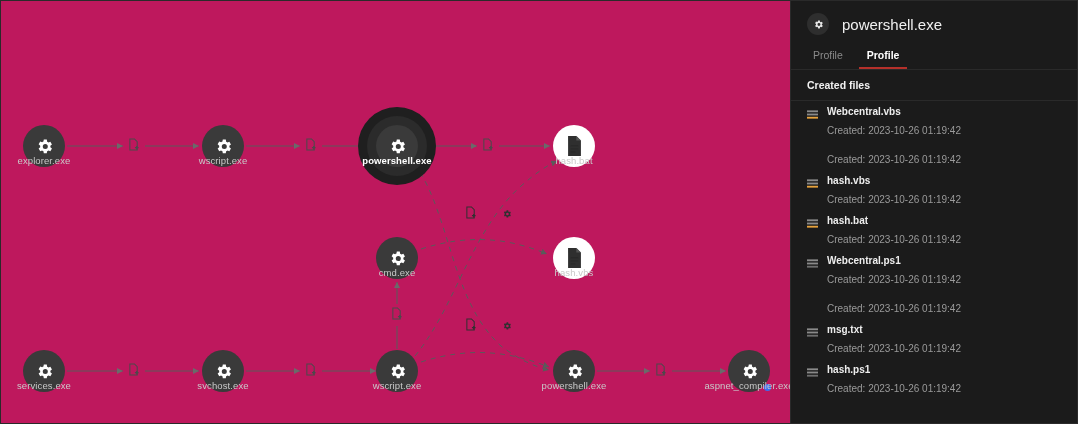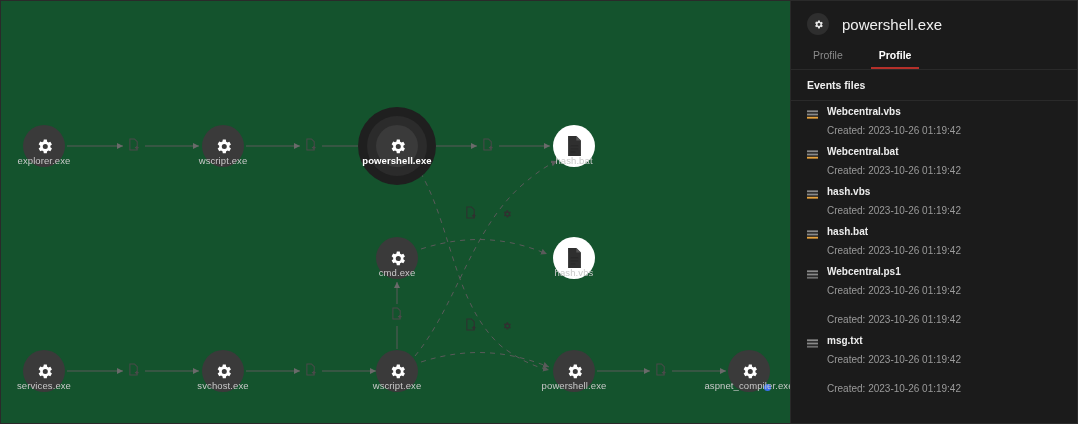--- a/index.html
+++ b/index.html
@@ -7,21 +7,21 @@
     width: 1078px; height: 424px;
     background: #0d0d0d; overflow: hidden;
     font-family: "Liberation Sans", sans-serif;
   }
   #app { position: relative; width: 1078px; height: 424px; display: flex; }
 
   
   #graph {
     position: relative;
     width: 790px; height: 424px;
-    background: #14532d;
+    background: #be185d;
     border-top: 1px solid #2a2a2a;
     border-bottom: 1px solid #2a2a2a;
     border-left: 1px solid #2a2a2a;
     overflow: hidden;
   }
   #edge-layer { position: absolute; inset: 0; width: 790px; height: 424px; }
 
   .node { position: absolute; transform: translate(-50%, -50%); }
   .node-disc {
     width: 42px; height: 42px; border-radius: 50%;
@@ -68,21 +68,21 @@
     padding: 12px 16px 10px 16px;
   }
   .head-icon {
     width: 22px; height: 22px; border-radius: 50%;
     background: #2e2e2e;
     display: flex; align-items: center; justify-content: center;
     flex: 0 0 auto;
   }
   .head-title { font-size: 15px; color: #f0f0f0; }
 
-  .tabs { display: flex; gap: 20px; padding: 0 14px; }
+  .tabs { display: flex; gap: 8px; padding: 0 14px; }
   .tab {
     font-size: 10.5px; padding: 4px 8px 6px 8px;
     color: #8b8b8b; border-bottom: 2px solid transparent;
   }
   .tab.active { color: #ffffff; font-weight: bold; border-bottom-color: #b5302a; }
 
   .section-head {
     font-size: 10.5px; font-weight: bold; color: #f2f2f2;
     padding: 9px 16px;
     border-top: 1px solid #2a2a2a;
@@ -299,63 +299,55 @@
         </svg>
       </span>
       <span class="head-title">powershell.exe</span>
     </div>
 
     <div class="tabs" id="tab-host">
         <div class="tab">Profile</div>
         <div class="tab active">Profile</div>
       </div>
 
-    <div class="section-head">Events files</div>
+    <div class="section-head">Created files</div>
 
     <div class="file-list" id="file-host">
         <div class="file-row">
           <div class="file-name-line">
             <span class="file-icon"><svg viewBox="0 0 12 12" width="11" height="11">
                 <rect x="0" y="1.5" width="12" height="2" fill="#8a8a8a"></rect>
                 <rect x="0" y="5" width="12" height="2" fill="#8a8a8a"></rect>
                 <rect x="0" y="8.5" width="12" height="2" fill="#e8a33d"></rect>
               </svg></span>
             <span class="file-name">Webcentral.vbs</span>
           </div>
           <div class="file-meta">Created: 2023-10-26 01:19:42</div>
         </div>
         <div class="file-row">
+          <div class="file-meta">Created: 2023-10-26 01:19:42</div>
+        </div>
+        <div class="file-row">
           <div class="file-name-line">
             <span class="file-icon"><svg viewBox="0 0 12 12" width="11" height="11">
                 <rect x="0" y="1.5" width="12" height="2" fill="#8a8a8a"></rect>
                 <rect x="0" y="5" width="12" height="2" fill="#8a8a8a"></rect>
                 <rect x="0" y="8.5" width="12" height="2" fill="#e8a33d"></rect>
               </svg></span>
-            <span class="file-name">Webcentral.bat</span>
+            <span class="file-name">hash.vbs</span>
           </div>
           <div class="file-meta">Created: 2023-10-26 01:19:42</div>
         </div>
         <div class="file-row">
           <div class="file-name-line">
             <span class="file-icon"><svg viewBox="0 0 12 12" width="11" height="11">
                 <rect x="0" y="1.5" width="12" height="2" fill="#8a8a8a"></rect>
                 <rect x="0" y="5" width="12" height="2" fill="#8a8a8a"></rect>
                 <rect x="0" y="8.5" width="12" height="2" fill="#e8a33d"></rect>
               </svg></span>
-            <span class="file-name">hash.vbs</span>
-          </div>
-          <div class="file-meta">Created: 2023-10-26 01:19:42</div>
-        </div>
-        <div class="file-row">
-          <div class="file-name-line">
-            <span class="file-icon"><svg viewBox="0 0 12 12" width="11" height="11">
-                <rect x="0" y="1.5" width="12" height="2" fill="#8a8a8a"></rect>
-                <rect x="0" y="5" width="12" height="2" fill="#8a8a8a"></rect>
-                <rect x="0" y="8.5" width="12" height="2" fill="#e8a33d"></rect>
-              </svg></span>
             <span class="file-name">hash.bat</span>
           </div>
           <div class="file-meta">Created: 2023-10-26 01:19:42</div>
         </div>
         <div class="file-row">
           <div class="file-name-line">
             <span class="file-icon"><svg viewBox="0 0 12 12" width="11" height="11">
                 <rect x="0" y="1.5" width="12" height="2" fill="#8a8a8a"></rect>
                 <rect x="0" y="5" width="12" height="2" fill="#8a8a8a"></rect>
                 <rect x="0" y="8.5" width="12" height="2" fill="#6e6e6e"></rect>
@@ -372,17 +364,25 @@
             <span class="file-icon"><svg viewBox="0 0 12 12" width="11" height="11">
                 <rect x="0" y="1.5" width="12" height="2" fill="#8a8a8a"></rect>
                 <rect x="0" y="5" width="12" height="2" fill="#8a8a8a"></rect>
                 <rect x="0" y="8.5" width="12" height="2" fill="#6e6e6e"></rect>
               </svg></span>
             <span class="file-name">msg.txt</span>
           </div>
           <div class="file-meta">Created: 2023-10-26 01:19:42</div>
         </div>
         <div class="file-row">
+          <div class="file-name-line">
+            <span class="file-icon"><svg viewBox="0 0 12 12" width="11" height="11">
+                <rect x="0" y="1.5" width="12" height="2" fill="#8a8a8a"></rect>
+                <rect x="0" y="5" width="12" height="2" fill="#8a8a8a"></rect>
+                <rect x="0" y="8.5" width="12" height="2" fill="#6e6e6e"></rect>
+              </svg></span>
+            <span class="file-name">hash.ps1</span>
+          </div>
           <div class="file-meta">Created: 2023-10-26 01:19:42</div>
         </div>
       </div>
   </div>
 </div>
 
 </body></html>

